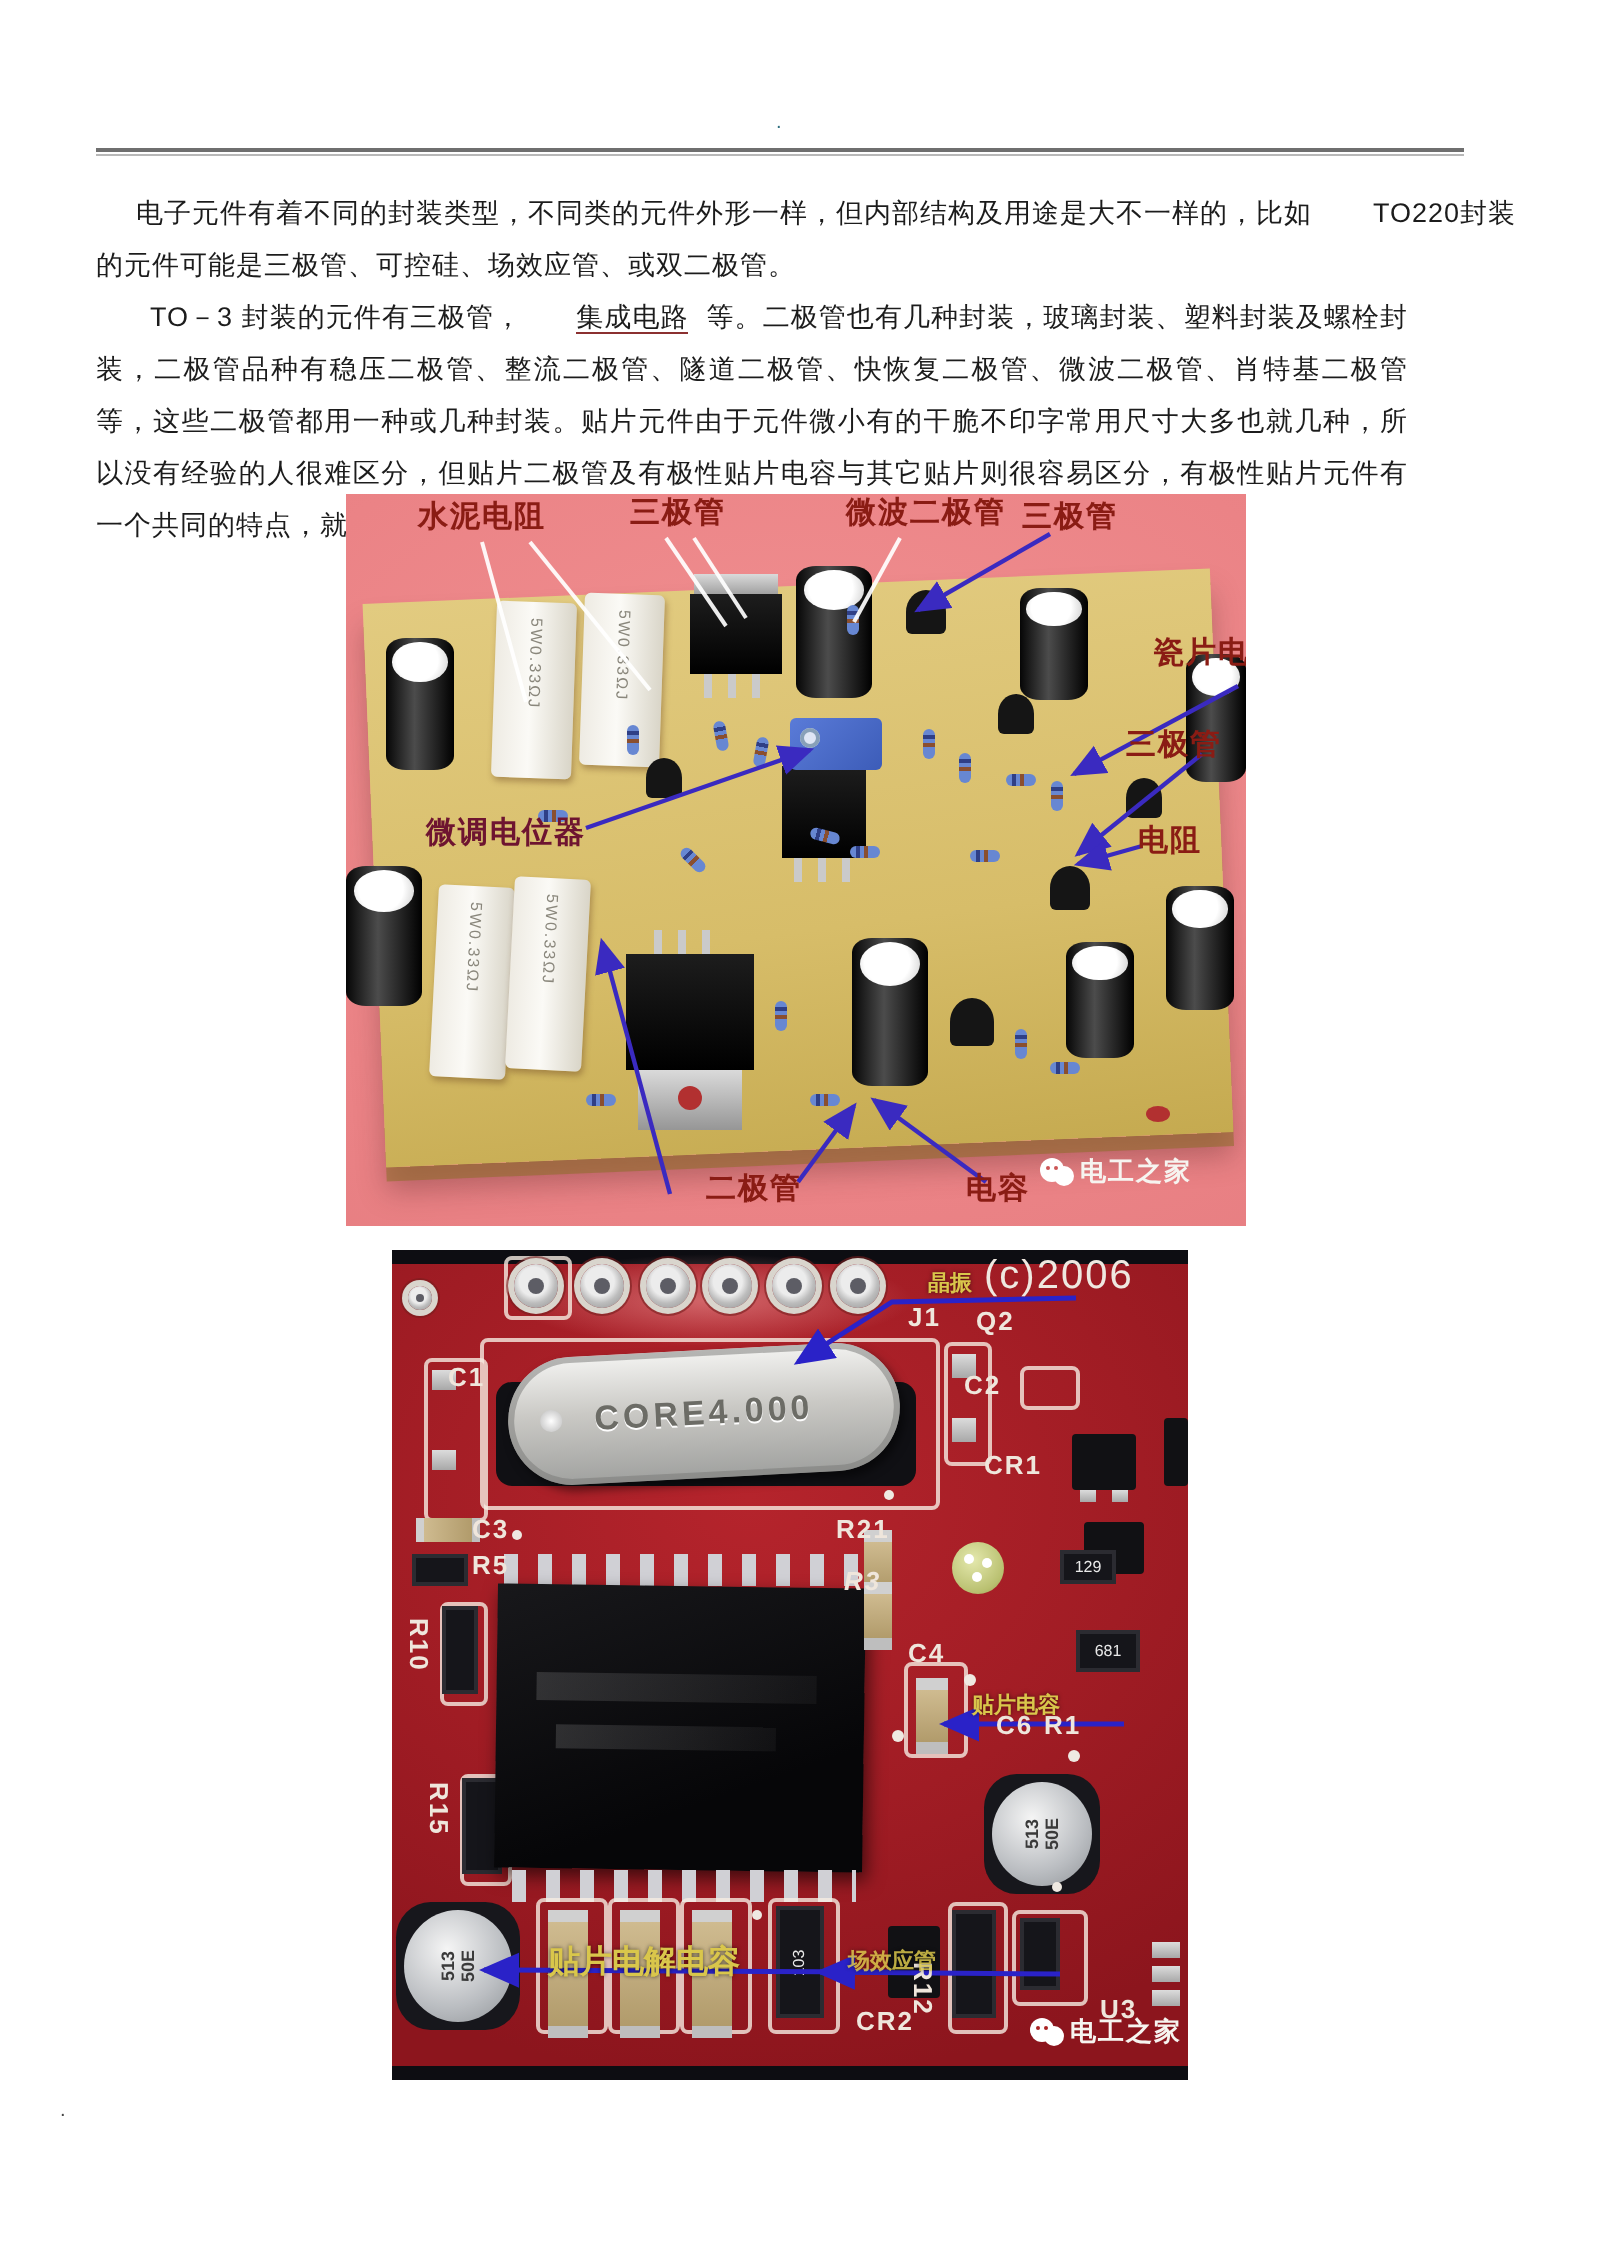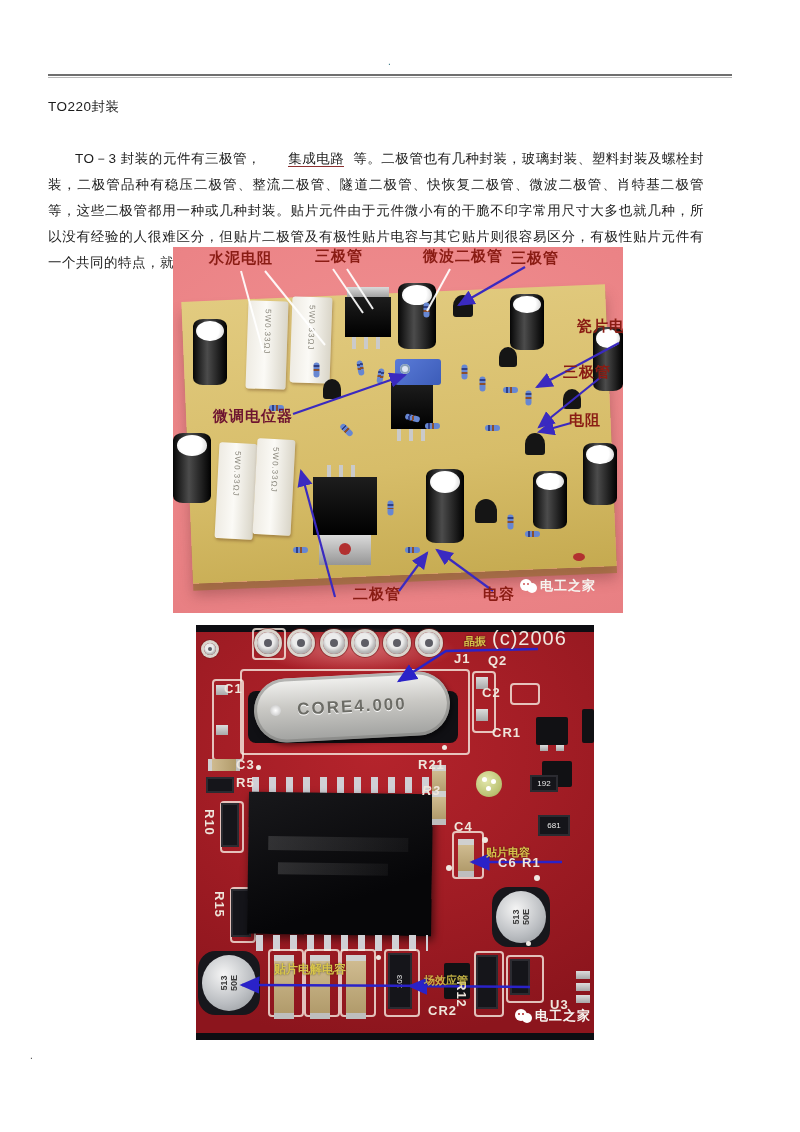--- a/index.html
+++ b/index.html
@@ -82,22 +82,24 @@
 </head>
 <body>
 
 <div class="page">
 
   <span class="abs dot" style="left:388px;top:56px;">.</span>
   <div class="abs hrule"></div>
 
   <div class="abs body-text p1">
     <div class="p1-l1">
+      <span class="lead">电子元件有着不同的封装类型，不同类的元件外形一样，但内部结构及用途是大不一样的，比如</span>
       <span>TO220封装</span>
     </div>
+    <div>的元件可能是三极管、可控硅、场效应管、或双二极管。</div>
   </div>
 
   <div class="abs body-text p2">
     <span class="indent">TO－3 封装的元件有三极管，</span><a class="doc-link">集成电路</a><span>等。二极管也有几种封装，玻璃封装、塑料封装及螺栓封装，二极管品种有稳压二极管、整流二极管、隧道二极管、快恢复二极管、微波二极管、肖特基二极管等，这些二极管都用一种或几种封装。贴片元件由于元件微小有的干脆不印字常用尺寸大多也就几种，所以没有经验的人很难区分，但贴片二极管及有极性贴片电容与其它贴片则很容易区分，有极性贴片元件有一个共同的特点，就是极性标志。</span>
   </div>
 
   <div class="abs photo1">
     <div class="abs board"></div>
 
     <div class="abs cem" style="left:74px;top:54px;width:40px;height:88px;transform:rotate(2deg);"><span>5W0.33ΩJ</span></div>
@@ -288,21 +290,21 @@
     <div class="abs pins" style="left:60px;top:310px;width:172px;height:16px;"></div>
 
     <div class="abs tchip" style="left:236px;top:140px;width:14px;height:22px;"></div>
     <div class="abs tchip" style="left:236px;top:166px;width:14px;height:22px;"></div>
     <div class="abs grn" style="left:280px;top:146px;width:26px;height:26px;">
         <i style="left:6px;top:6px;"></i>
         <i style="left:15px;top:8px;"></i>
         <i style="left:10px;top:15px;"></i>
       </div>
     <div class="abs sschip" style="left:336px;top:152px;width:24px;height:13px;">
-        <span>192</span>
+        <span>129</span>
       </div>
     <div class="abs sschip" style="left:344px;top:192px;width:28px;height:17px;">
         <span>681</span>
       </div>
     <div class="abs olbox" style="left:256px;top:206px;width:28px;height:44px;"></div>
     <div class="abs tchip" style="left:262px;top:214px;width:16px;height:26px;"></div>
 
     <div class="abs capv" style="left:296px;top:262px;width:58px;height:60px;">
       <i></i>
         <span class="mk"><span>513</span><br><span>50E</span></span>
@@ -367,21 +369,21 @@
     <span class="abs sslabel" style="left:302px;top:230px;">C6</span>
     <span class="abs sslabel" style="left:326px;top:230px;">R1</span>
     <span class="abs sslabel vert" style="left:16px;top:266px;">R15</span>
     <span class="abs sslabel" style="left:354px;top:328px;margin-top:44px;">U3</span>
     <span class="abs sslabel" style="left:232px;top:378px;">CR2</span>
     <span class="abs sslabel vert" style="left:258px;top:356px;">R12</span>
 
     <span class="abs copyr" style="left:296px;top:2px;">(c)2006</span>
     <span class="abs ylabel" style="left:268px;top:9px;">晶振</span>
     <span class="abs ylabel" style="left:290px;top:220px;">贴片电容</span>
-    <span class="abs ylabel" style="left:78px;top:336px;font-size:12px;">贴片电解电容</span>
+    <span class="abs ylabel" style="left:78px;top:346px;font-size:16px;">贴片电解电容</span>
     <span class="abs ylabel" style="left:228px;top:348px;opacity:.85;">场效应管</span>
 
     <div class="abs wm" style="left:318px;top:382px;">
       <svg width="18" height="15">
         <circle cx="7" cy="6" r="6" fill="#fff"></circle>
           <circle cx="13" cy="9" r="5" fill="#fff"></circle>
         <circle cx="5" cy="5" r="1" fill="#a22"></circle>
           <circle cx="9" cy="5" r="1" fill="#a22"></circle>
       </svg>
       <span>电工之家</span>

